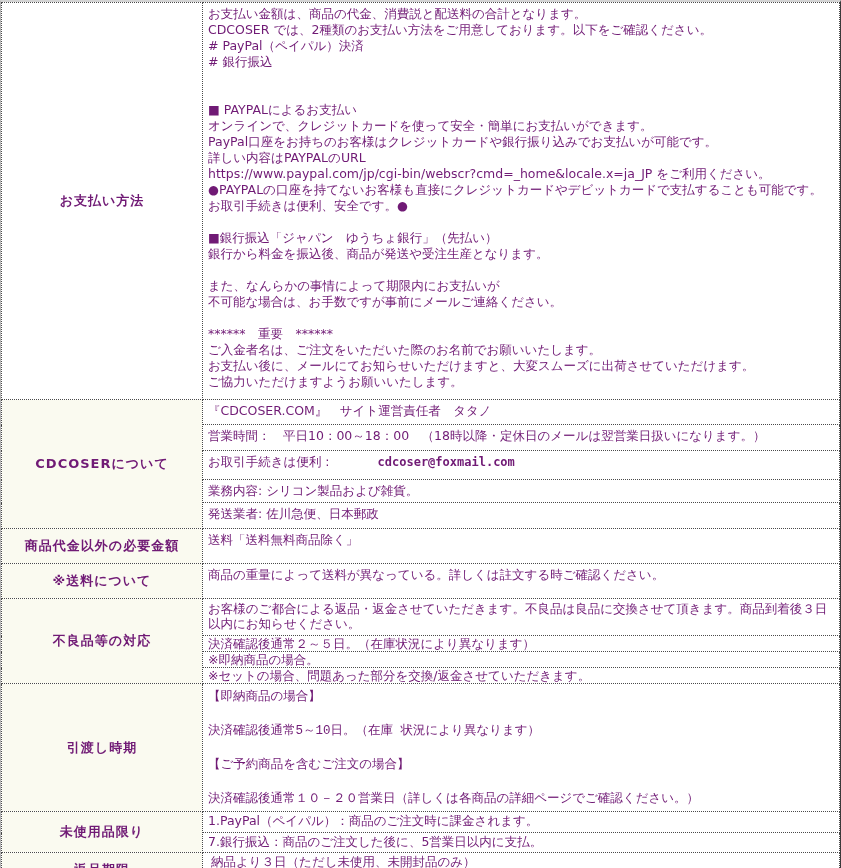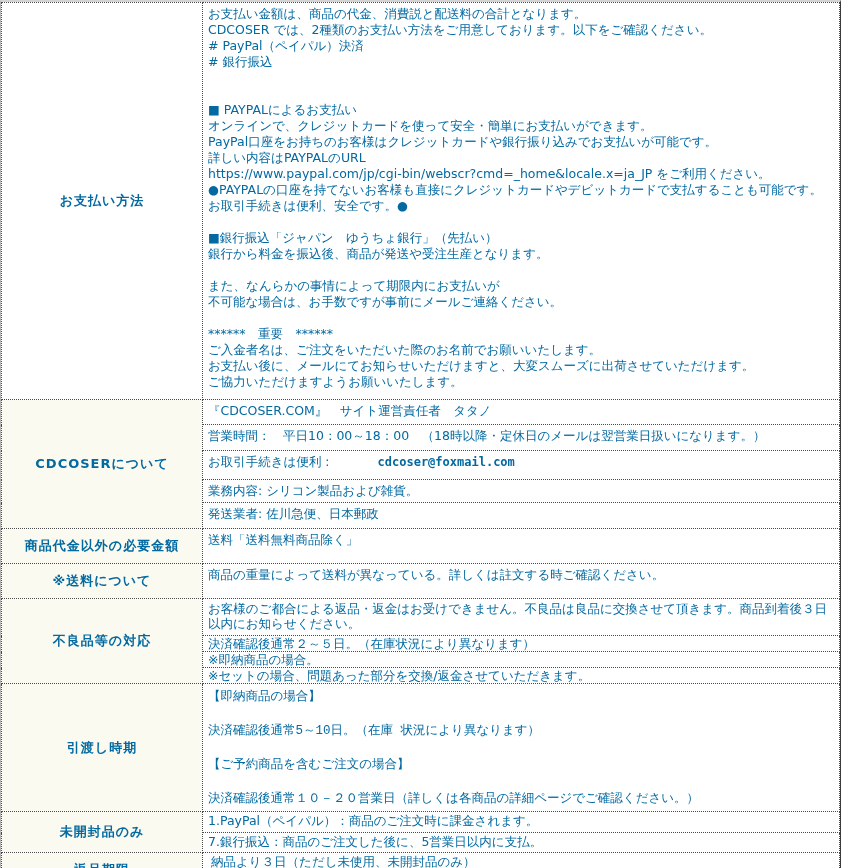--- a/index.html
+++ b/index.html
@@ -16,21 +16,21 @@
     overflow: hidden;
   }
   table.info {
     border-collapse: collapse;
     width: 839px;
     table-layout: fixed;
   }
   td {
     border: 1px dotted #4a4a4a;
     font-size: 12.5px;
-    color: #0369a1;
+    color: #701a75;
     vertical-align: top;
     overflow: hidden;
   }
   td.label {
     text-align: center;
     vertical-align: middle;
     font-weight: bold;
     font-size: 13px;
     background: #fafaf0;
     padding: 8px 3px;
@@ -107,21 +107,21 @@
       <td class="content">送料「送料無料商品除く」</td>
     </tr>
 
     <tr>
       <td class="label" style="height:27px">※送料について</td>
       <td class="content">商品の重量によって送料が異なっている。詳しくは註文する時ご確認ください。</td>
     </tr>
 
     <tr>
       <td class="label" rowspan="4">不良品等の対応</td>
-      <td class="content" style="height:37px; line-height:15px; padding-top:2px; padding-bottom:1px;">お客様のご都合による返品・返金はお受けできません。不良品は良品に交換させて頂きます。商品到着後３日以内にお知らせください。</td>
+      <td class="content" style="height:37px; line-height:15px; padding-top:2px; padding-bottom:1px;">お客様のご都合による返品・返金させていただきます。不良品は良品に交換させて頂きます。商品到着後３日以内にお知らせください。</td>
     </tr>
     <tr>
       <td class="content tight" style="height:16px">決済確認後通常２～５日。（在庫状況により異なります）</td>
     </tr>
     <tr>
       <td class="content tight" style="height:13px">※即納商品の場合。</td>
     </tr>
     <tr>
       <td class="content tight" style="height:15px">※セットの場合、問題あった部分を交換/返金させていただきます。</td>
     </tr>
@@ -131,21 +131,21 @@
       <td class="content" style="line-height:17px; padding-top:5px;font-family:Liberation Mono, monospace;">【即納商品の場合】
 
 決済確認後通常5～10日。（在庫 状況により異なります）
 
 【ご予約商品を含むご注文の場合】
 
 決済確認後通常１０－２０営業日（詳しくは各商品の詳細ページでご確認ください。）</td>
     </tr>
 
     <tr>
-      <td class="label" rowspan="2">未開封品のみ</td>
+      <td class="label" rowspan="2">未使用品限り</td>
       <td class="content tight" style="height:21px; line-height:16px;">1.PayPal（ペイパル）：商品のご注文時に課金されます。</td>
     </tr>
     <tr>
       <td class="content tight" style="height:20px; line-height:16px;">7.銀行振込：商品のご注文した後に、5営業日以内に支払。</td>
     </tr>
 
     <tr>
       <td class="label" style="height:18px">返品期限</td>
       <td class="content tight" style="line-height:15px;padding-left:8px;">納品より３日（ただし未使用、未開封品のみ）</td>
     </tr>

